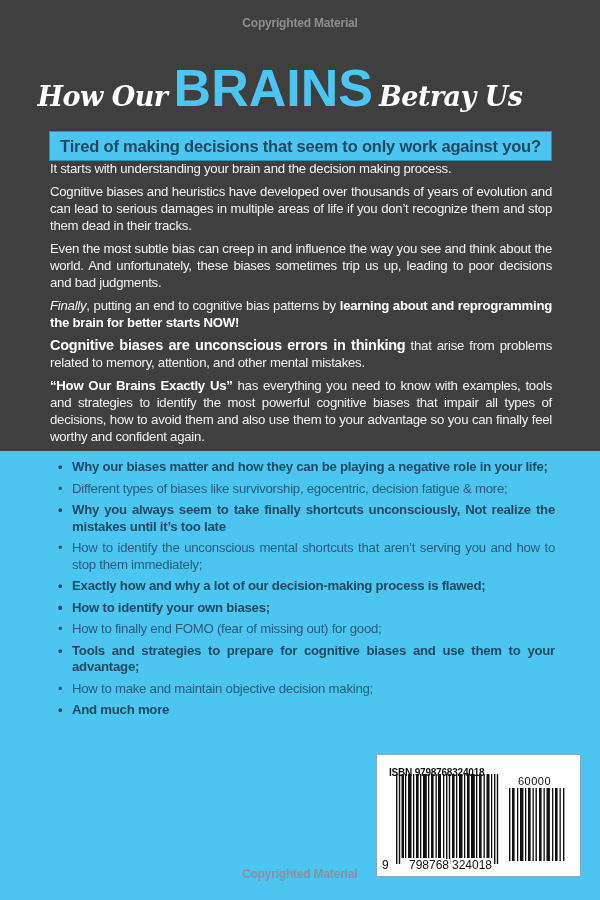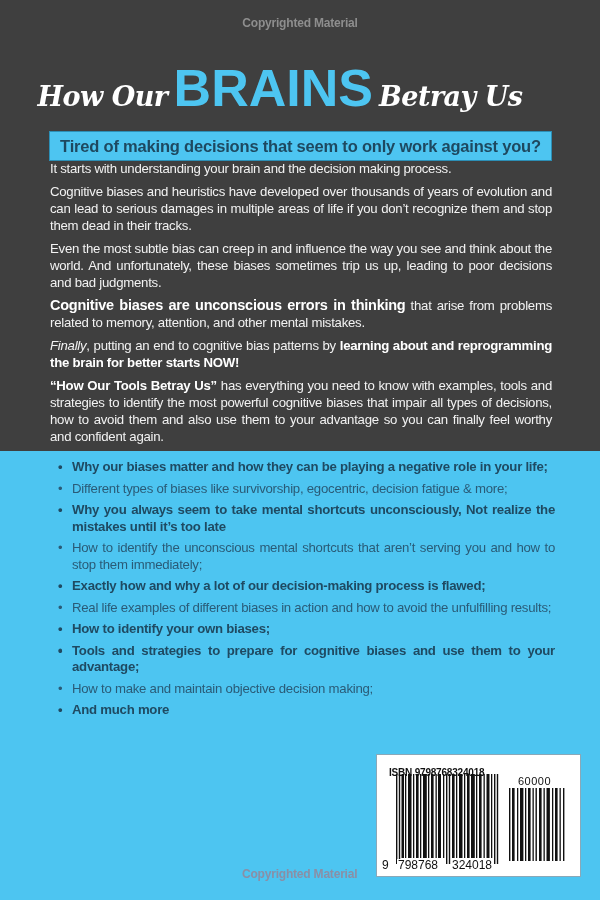--- a/index.html
+++ b/index.html
@@ -42,35 +42,35 @@
 <div class="title">
   <span class="script">How Our</span><span class="brains">BRAINS</span><span class="script">Betray Us</span>
 </div>
 
 <div class="banner">Tired of making decisions that seem to only work against you?</div>
 
 <div class="intro">
   <p class="first">It starts with understanding your brain and the decision making process.</p>
   <p>Cognitive biases and heuristics have developed over thousands of years of evolution and can lead to serious damages in multiple areas of life if you don’t recognize them and stop them dead in their tracks.</p>
   <p>Even the most subtle bias can creep in and influence the way you see and think about the world. And unfortunately, these biases sometimes trip us up, leading to poor decisions and bad judgments.</p>
+  <p><i>Finally</i><span>, putting an end to cognitive bias patterns by </span><b>learning about and reprogramming the brain for better starts NOW!</b></p>
   <p><b class="big">Cognitive biases are unconscious errors in thinking</b><span> that arise from problems related to memory, attention, and other mental mistakes.</span></p>
-  <p><i>Finally</i><span>, putting an end to cognitive bias patterns by </span><b>learning about and reprogramming the brain for better starts NOW!</b></p>
-  <p><b>“How Our Tools Betray Us”</b><span> has everything you need to know with examples, tools and strategies to identify the most powerful cognitive biases that impair all types of decisions, how to avoid them and also use them to your advantage so you can finally feel worthy and confident again.</span></p>
+  <p><b>“How Our Brains Exactly Us”</b><span> has everything you need to know with examples, tools and strategies to identify the most powerful cognitive biases that impair all types of decisions, how to avoid them and also use them to your advantage so you can finally feel worthy and confident again.</span></p>
 </div>
 
 <div class="discover">
   <ul>
     <li class="bold"><span class="bullet">•</span><span>Why our biases matter and how they can be playing a negative role in your life;</span></li>
     <li class="light"><span class="bullet">•</span><span>Different types of biases like survivorship, egocentric, decision fatigue &amp; more;</span></li>
-    <li class="bold"><span class="bullet">•</span><span>Why you always seem to take mental shortcuts unconsciously, Not realize the mistakes until it’s too late</span></li>
+    <li class="bold"><span class="bullet">•</span><span>Why you always seem to take finally shortcuts unconsciously, Not realize the mistakes until it’s too late</span></li>
     <li class="light"><span class="bullet">•</span><span>How to identify the unconscious mental shortcuts that aren’t serving you and how to stop them immediately;</span></li>
     <li class="bold"><span class="bullet">•</span><span>Exactly how and why a lot of our decision-making process is flawed;</span></li>
-    <li class="light"><span class="bullet">•</span><span>Real life examples of different biases in action and how to avoid the unfulfilling results;</span></li>
+    <li class="light"><span class="bullet">•</span></li>
     <li class="bold"><span class="bullet">•</span><span>How to identify your own biases;</span></li>
-    <li class="light"><span class="bullet">•</span></li>
+    <li class="light"><span class="bullet">•</span><span>How to finally end FOMO (fear of missing out) for good;</span></li>
     <li class="bold"><span class="bullet">•</span><span>Tools and strategies to prepare for cognitive biases and use them to your advantage;</span></li>
     <li class="light"><span class="bullet">•</span><span>How to make and maintain objective decision making;</span></li>
     <li class="bold"><span class="bullet">•</span><span>And much more</span></li>
   </ul>
 </div>
 
 <div class="copyright-bottom">Copyrighted Material</div>
 
 <div class="barcode-box">
   <div class="isbn-label">ISBN 9798768324018</div>
@@ -121,15 +121,15 @@
       <rect x="30" y="0" width="2.6" height="73"></rect>
         <rect x="34.5" y="0" width="1.3" height="73"></rect>
       <rect x="37.5" y="0" width="3.4" height="73"></rect>
         <rect x="43" y="0" width="1.3" height="73"></rect>
       <rect x="46" y="0" width="2.6" height="73"></rect>
         <rect x="50.5" y="0" width="1.3" height="73"></rect>
       <rect x="54" y="0" width="1.4" height="73"></rect>
     </g>
   </svg>
   <div class="digits" style="left:4px;">9</div>
-  <div class="digits" style="left:20px;">798768</div>
+  <div class="digits" style="left:31px;">798768</div>
   <div class="digits" style="left:74px;">324018</div>
 </div>
 
 </body></html>

